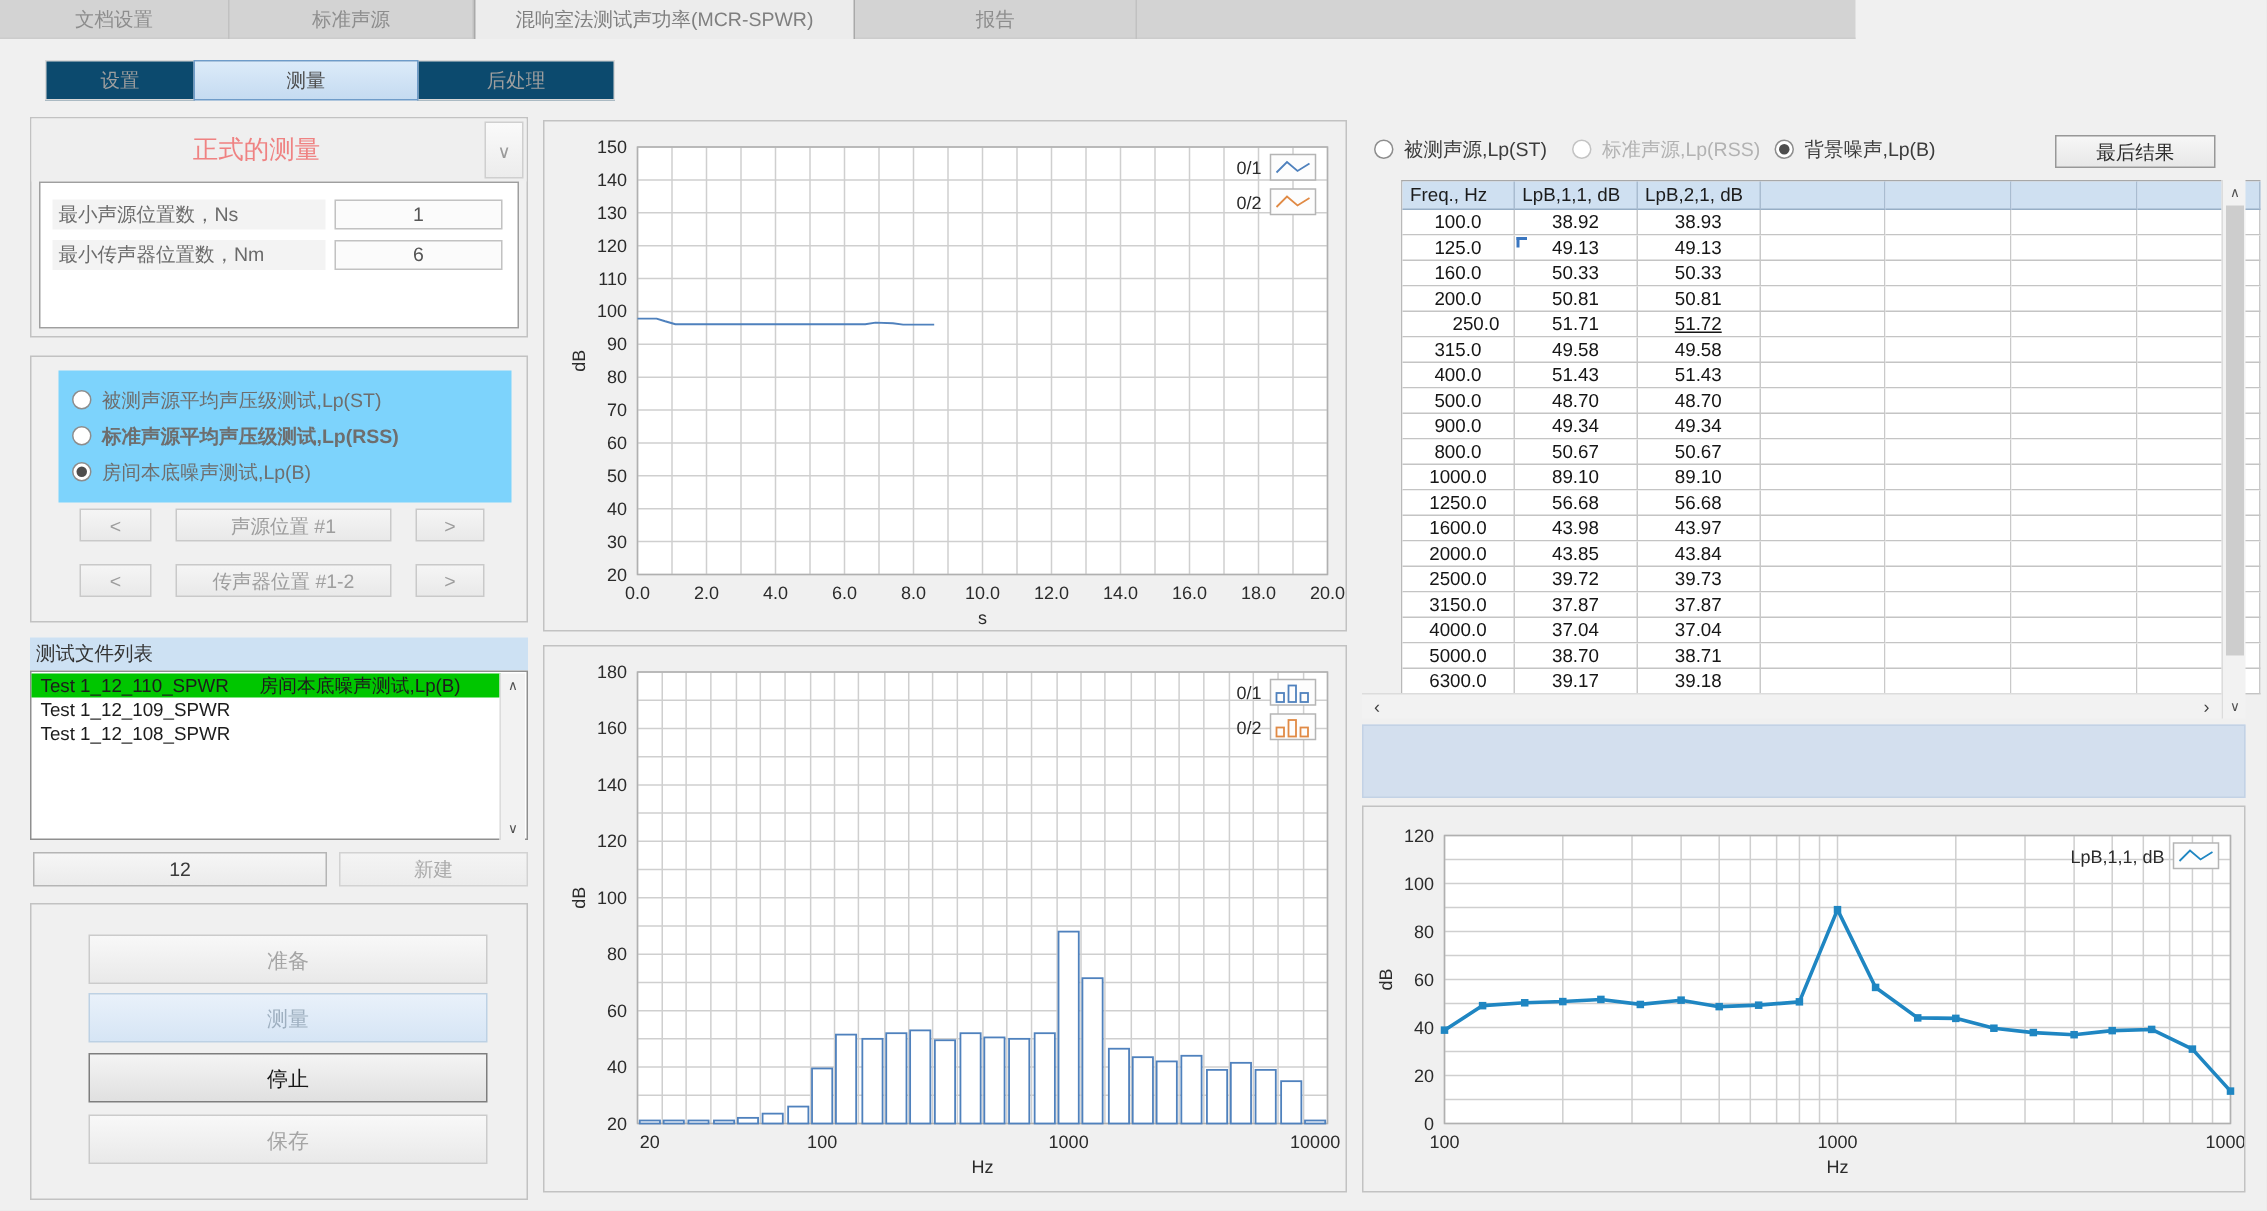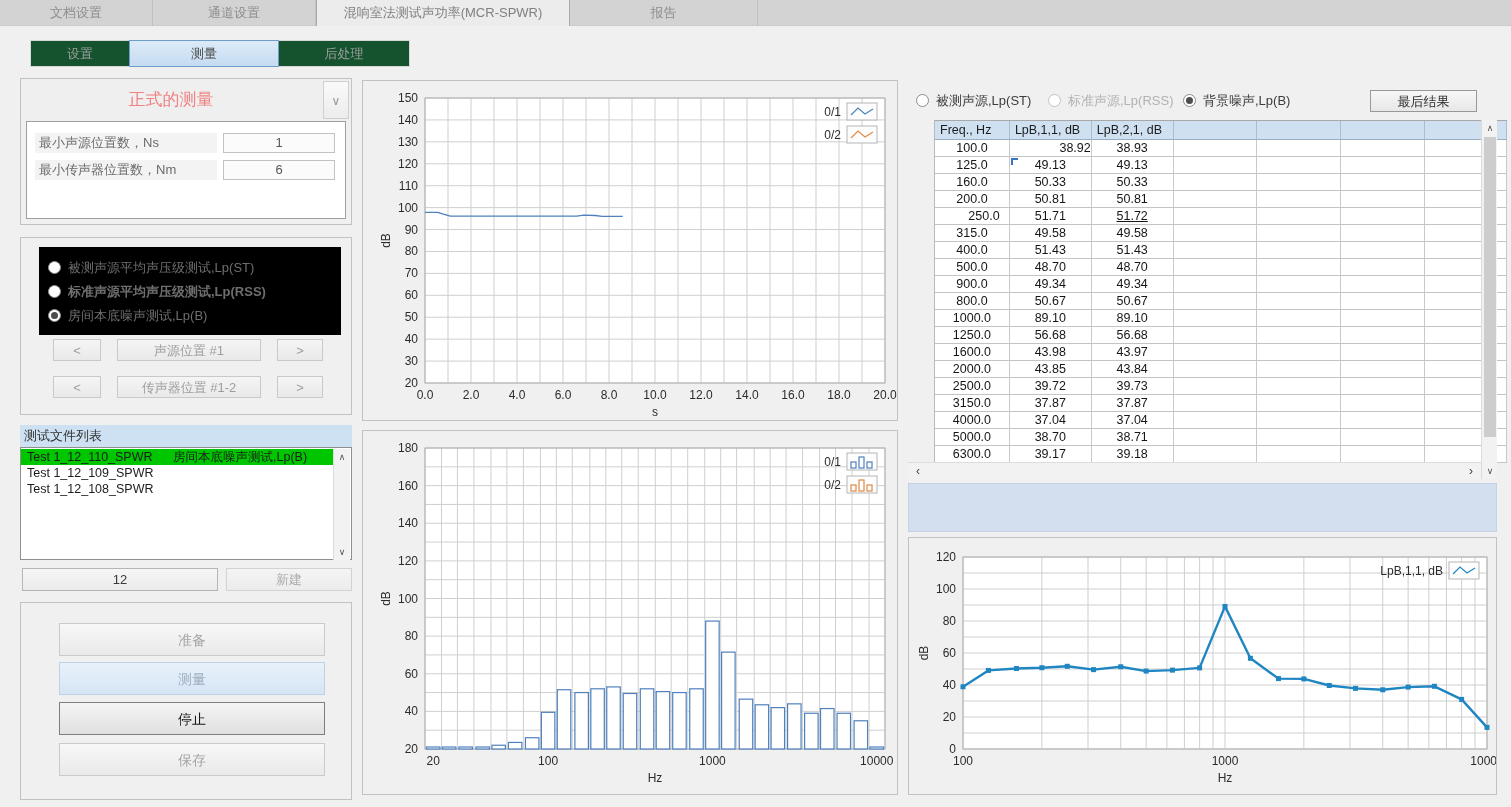--- a/index.html
+++ b/index.html
@@ -1,50 +1,50 @@
 <!DOCTYPE html>
 <html><head>
 <meta charset="utf-8">
 <style>
   html,body{margin:0;padding:0;background:#e9e9e9;}
   #app{position:relative;width:1511px;height:807px;background:#f0f0f0;overflow:hidden;
        font-family:"Liberation Sans","DejaVu Sans",sans-serif;color:#333;}
   .abs{position:absolute;box-sizing:border-box;}
 
   
-  #top-tabstrip{left:0;top:0;width:1511px;height:26px;background:#d3d3d3;border-bottom:1px solid #cccccc;}
+  #top-tabstrip{left:0;top:0;width:1237px;height:26px;background:#d3d3d3;border-bottom:1px solid #cccccc;}
   .top-tab{float:left;height:26px;line-height:25px;text-align:center;font-size:13px;color:#8d8d8d;
            border-right:1px solid #c1c1c1;box-sizing:border-box;cursor:default;}
   .top-tab.active{background:#ececec;color:#7f7f7f;border-left:1px solid #a9a9a9;border-right:1px solid #a9a9a9;}
 
   
   #subtabs{left:30px;top:40px;height:27px;}
   .sub-tab{float:left;height:27px;line-height:26px;text-align:center;font-size:13px;color:#9e9e9e;
-           background:#14532d;border:1px solid #d8d8d8;box-sizing:border-box;margin-right:-1px;}
+           background:#0c4a6e;border:1px solid #d8d8d8;box-sizing:border-box;margin-right:-1px;}
   .sub-tab.selected{background:linear-gradient(#dcebf9,#c5dbf1);border:1px solid #6f9cc9;color:#4b4b4b;position:relative;z-index:2;}
 
   .panel{border:1px solid #c2c2c2;background:#f0f0f0;}
 
   
   #panel-mode{left:20px;top:78px;width:332px;height:147px;}
   .mode-row{position:absolute;left:0;top:0;width:100%;height:42px;background:#efefef;}
   .mode-text{position:absolute;left:0;top:0;width:300px;height:42px;line-height:42px;text-align:center;
              font-size:17px;color:#ef8282;}
   .chevron-btn{position:absolute;right:2px;top:2px;width:26px;height:38px;border:1px solid #cfcfcf;
                background:linear-gradient(#fafafa,#ececec);text-align:center;line-height:38px;color:#9a9a9a;font-size:12px;box-sizing:border-box;}
   .inner-box{position:absolute;left:5px;top:42px;right:5px;bottom:5px;border:1px solid #9f9f9f;background:#ffffff;}
   .param-row{position:absolute;left:0;width:100%;height:20px;}
   .param-label{position:absolute;left:8px;top:0;width:182px;height:20px;line-height:20px;background:#f3f3f3;
                font-size:13px;color:#6b6b6b;padding-left:4px;box-sizing:border-box;}
   .param-value{position:absolute;left:196px;top:0;width:112px;height:20px;line-height:18px;border:1px solid #c2c2c2;
                background:#fbfbfb;text-align:center;font-size:13px;color:#555;box-sizing:border-box;}
 
   
   #panel-test{left:20px;top:237px;width:332px;height:178px;}
-  .radio-box{position:absolute;left:18px;top:9px;width:302px;height:88px;background:#000000;}
+  .radio-box{position:absolute;left:18px;top:9px;width:302px;height:88px;background:#7dd3fc;}
   .radio-row{position:absolute;left:9px;height:18px;line-height:18px;white-space:nowrap;}
   .radio{position:relative;display:inline-block;width:13px;height:13px;border:1px solid #8d8d8d;border-radius:50%;
          background:#fff;vertical-align:-2px;box-sizing:border-box;}
   .radio.checked::after{content:'';position:absolute;left:2px;top:2px;width:7px;height:7px;border-radius:50%;background:#4d4d4d;}
   .radio.disabled{border-color:#c3c3c3;}
   .radio-label{font-size:13px;color:#6e6e6e;margin-left:7px;}
   .radio-row.disabled .radio-label{color:#b4b4b4;}
   .pos-row{position:absolute;left:0;width:100%;height:22px;}
   .pos-btn{position:absolute;top:0;height:22px;line-height:21px;text-align:center;font-size:13px;color:#9d9d9d;
            background:linear-gradient(#f5f5f5,#e9e9e9);border:1px solid #c9c9c9;box-sizing:border-box;}
@@ -107,21 +107,21 @@
 
   svg text{font-family:"Liberation Sans","DejaVu Sans",sans-serif;}
 </style>
 </head>
 <body>
 
 <div id="app">
 
   <div id="top-tabstrip" class="abs">
       <div class="top-tab" style="width: 153px;">文档设置</div>
-      <div class="top-tab" style="width: 163px;">通道设置</div>
+      <div class="top-tab" style="width: 163px;">标准声源</div>
       <div class="top-tab active" style="width: 254px;">混响室法测试声功率(MCR-SPWR)</div>
       <div class="top-tab" style="width: 188px;">报告</div>
     </div>
   <div id="subtabs" class="abs">
       <div class="sub-tab" style="width: 100px;">设置</div>
       <div class="sub-tab selected" style="width: 150px;">测量</div>
       <div class="sub-tab" style="width: 132px;">后处理</div>
     </div>
 
   <div id="panel-mode" class="abs panel">
@@ -375,21 +375,21 @@
         <div class="th" style="width: 75px;">Freq., Hz</div>
         <div class="th" style="width: 82px;">LpB,1,1, dB</div>
         <div class="th" style="width: 82px;">LpB,2,1, dB</div>
         <div class="th" style="width: 84px;"></div>
         <div class="th" style="width: 84px;"></div>
         <div class="th" style="width: 84px;"></div>
         <div class="th" style="width: 82px;"></div>
       </div>
       <div class="tr">
         <div class="td" style="width: 75px;">100.0</div>
-        <div class="td" style="width: 82px; text-align: right;">38.92</div>
+        <div class="td" style="width: 82px;">38.92</div>
         <div class="td" style="width: 82px;">38.93</div>
         <div class="td" style="width: 84px;"></div>
         <div class="td" style="width: 84px;"></div>
         <div class="td" style="width: 84px;"></div>
         <div class="td" style="width: 82px;"></div>
       </div>
       <div class="tr">
         <div class="td" style="width: 75px;">125.0</div>
         <div class="td" style="width: 82px;">49.13<span class="cell-mark"></span></div>
         <div class="td" style="width: 82px;">49.13</div>

